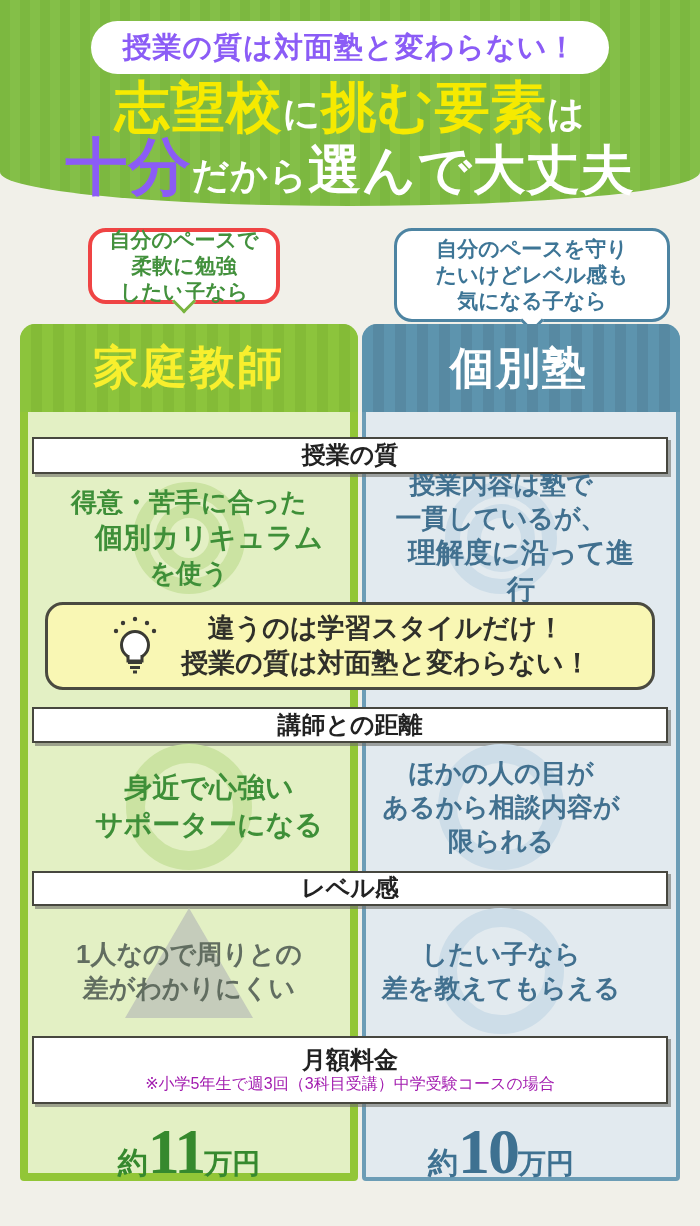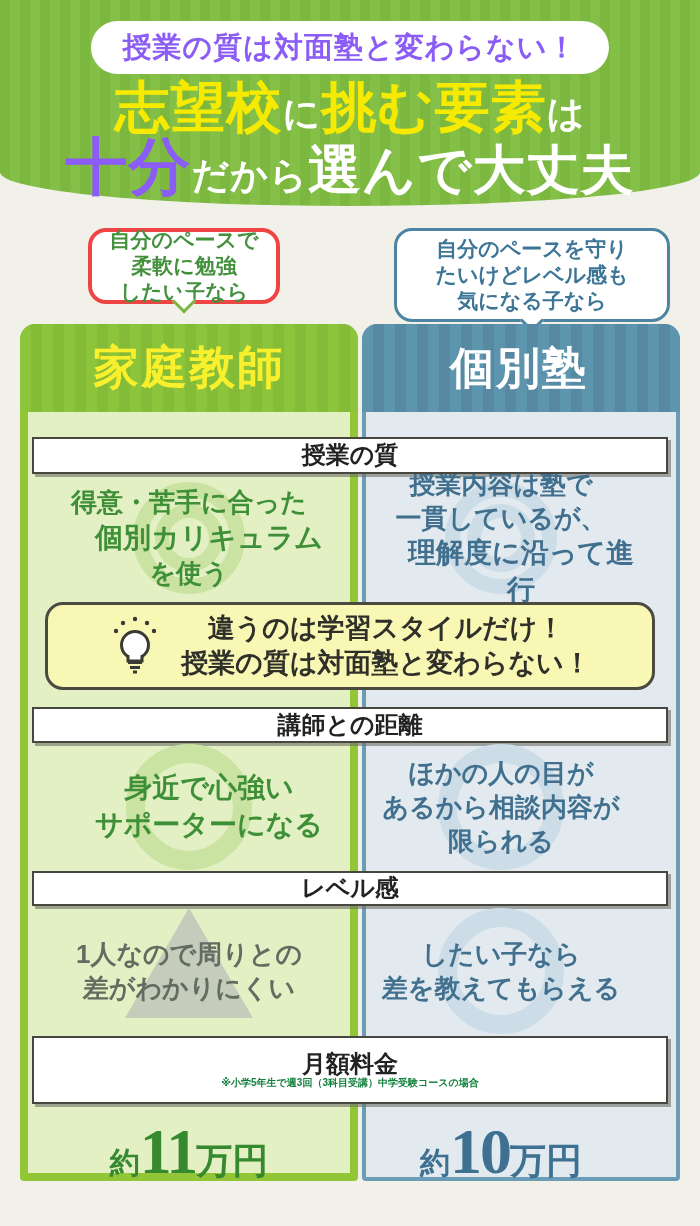--- a/index.html
+++ b/index.html
@@ -89,21 +89,21 @@
     margin:0 12px; background:#ffffff;
     border:2px solid #47473f; box-shadow:3px 3px 0 rgba(110,110,105,.6);
     display:flex; flex-direction:column; justify-content:center; align-items:center;
     color:#222; font-weight:700;
   }
   .catbar .cat-label { font-size:24px; line-height:1.1; }
   .catbar-1 { margin-top:25px; height:37px; }
   .catbar-2 { height:36px; }
   .catbar-3 { height:35px; }
   .catbar-4 { height:68px; }
-  .cat-note { font-size:10px; line-height:1.2; font-weight:700; color:#15803d; }
+  .cat-note { font-size:16px; line-height:1.2; font-weight:400; color:#a21caf; }
 
   .cells { display:flex; }
   .cell {
     position:relative; display:flex; flex-direction:column;
     justify-content:center; align-items:center; text-align:center;
     font-weight:700; font-size:26px; line-height:1.32; overflow:hidden;
   }
   .cell-left  { width:338px; color:#3e8f38; }
   .cell-right { width:286px; color:#41708f; }
   .cells-1 { height:128px; }
@@ -144,21 +144,21 @@
   .callout-text span { display:block; }
   .bulb { width:52px; height:62px; flex:0 0 auto; }
   .spacer-17 { height:17px; }
 
   
   .price { display:flex; align-items:baseline; justify-content:center; font-weight:900; }
   .price-left  { color:#36892e; }
   .price-right { color:#3e7191; }
   .p-approx { font-size:30px; }
   .p-val    { font-size:64px; letter-spacing:-2px; line-height:1;font-family:Liberation Serif, serif; }
-  .p-unit   { font-size:36px;text-align:right; }
+  .p-unit   { font-size:28px;text-align:right; }
 </style>
 </head>
 <body>
 
 <div class="hero">
   <div class="hero-bg"></div>
   <div class="hero-content">
     <div class="badge">授業の質は対面塾と変わらない！</div>
     <div class="hero-title">
       <span class="ln"><span class="t-y-big">志望校</span><span class="t-w-sm">に</span><span class="t-y-big">挑む要素</span><span class="t-w-sm">は</span></span>

